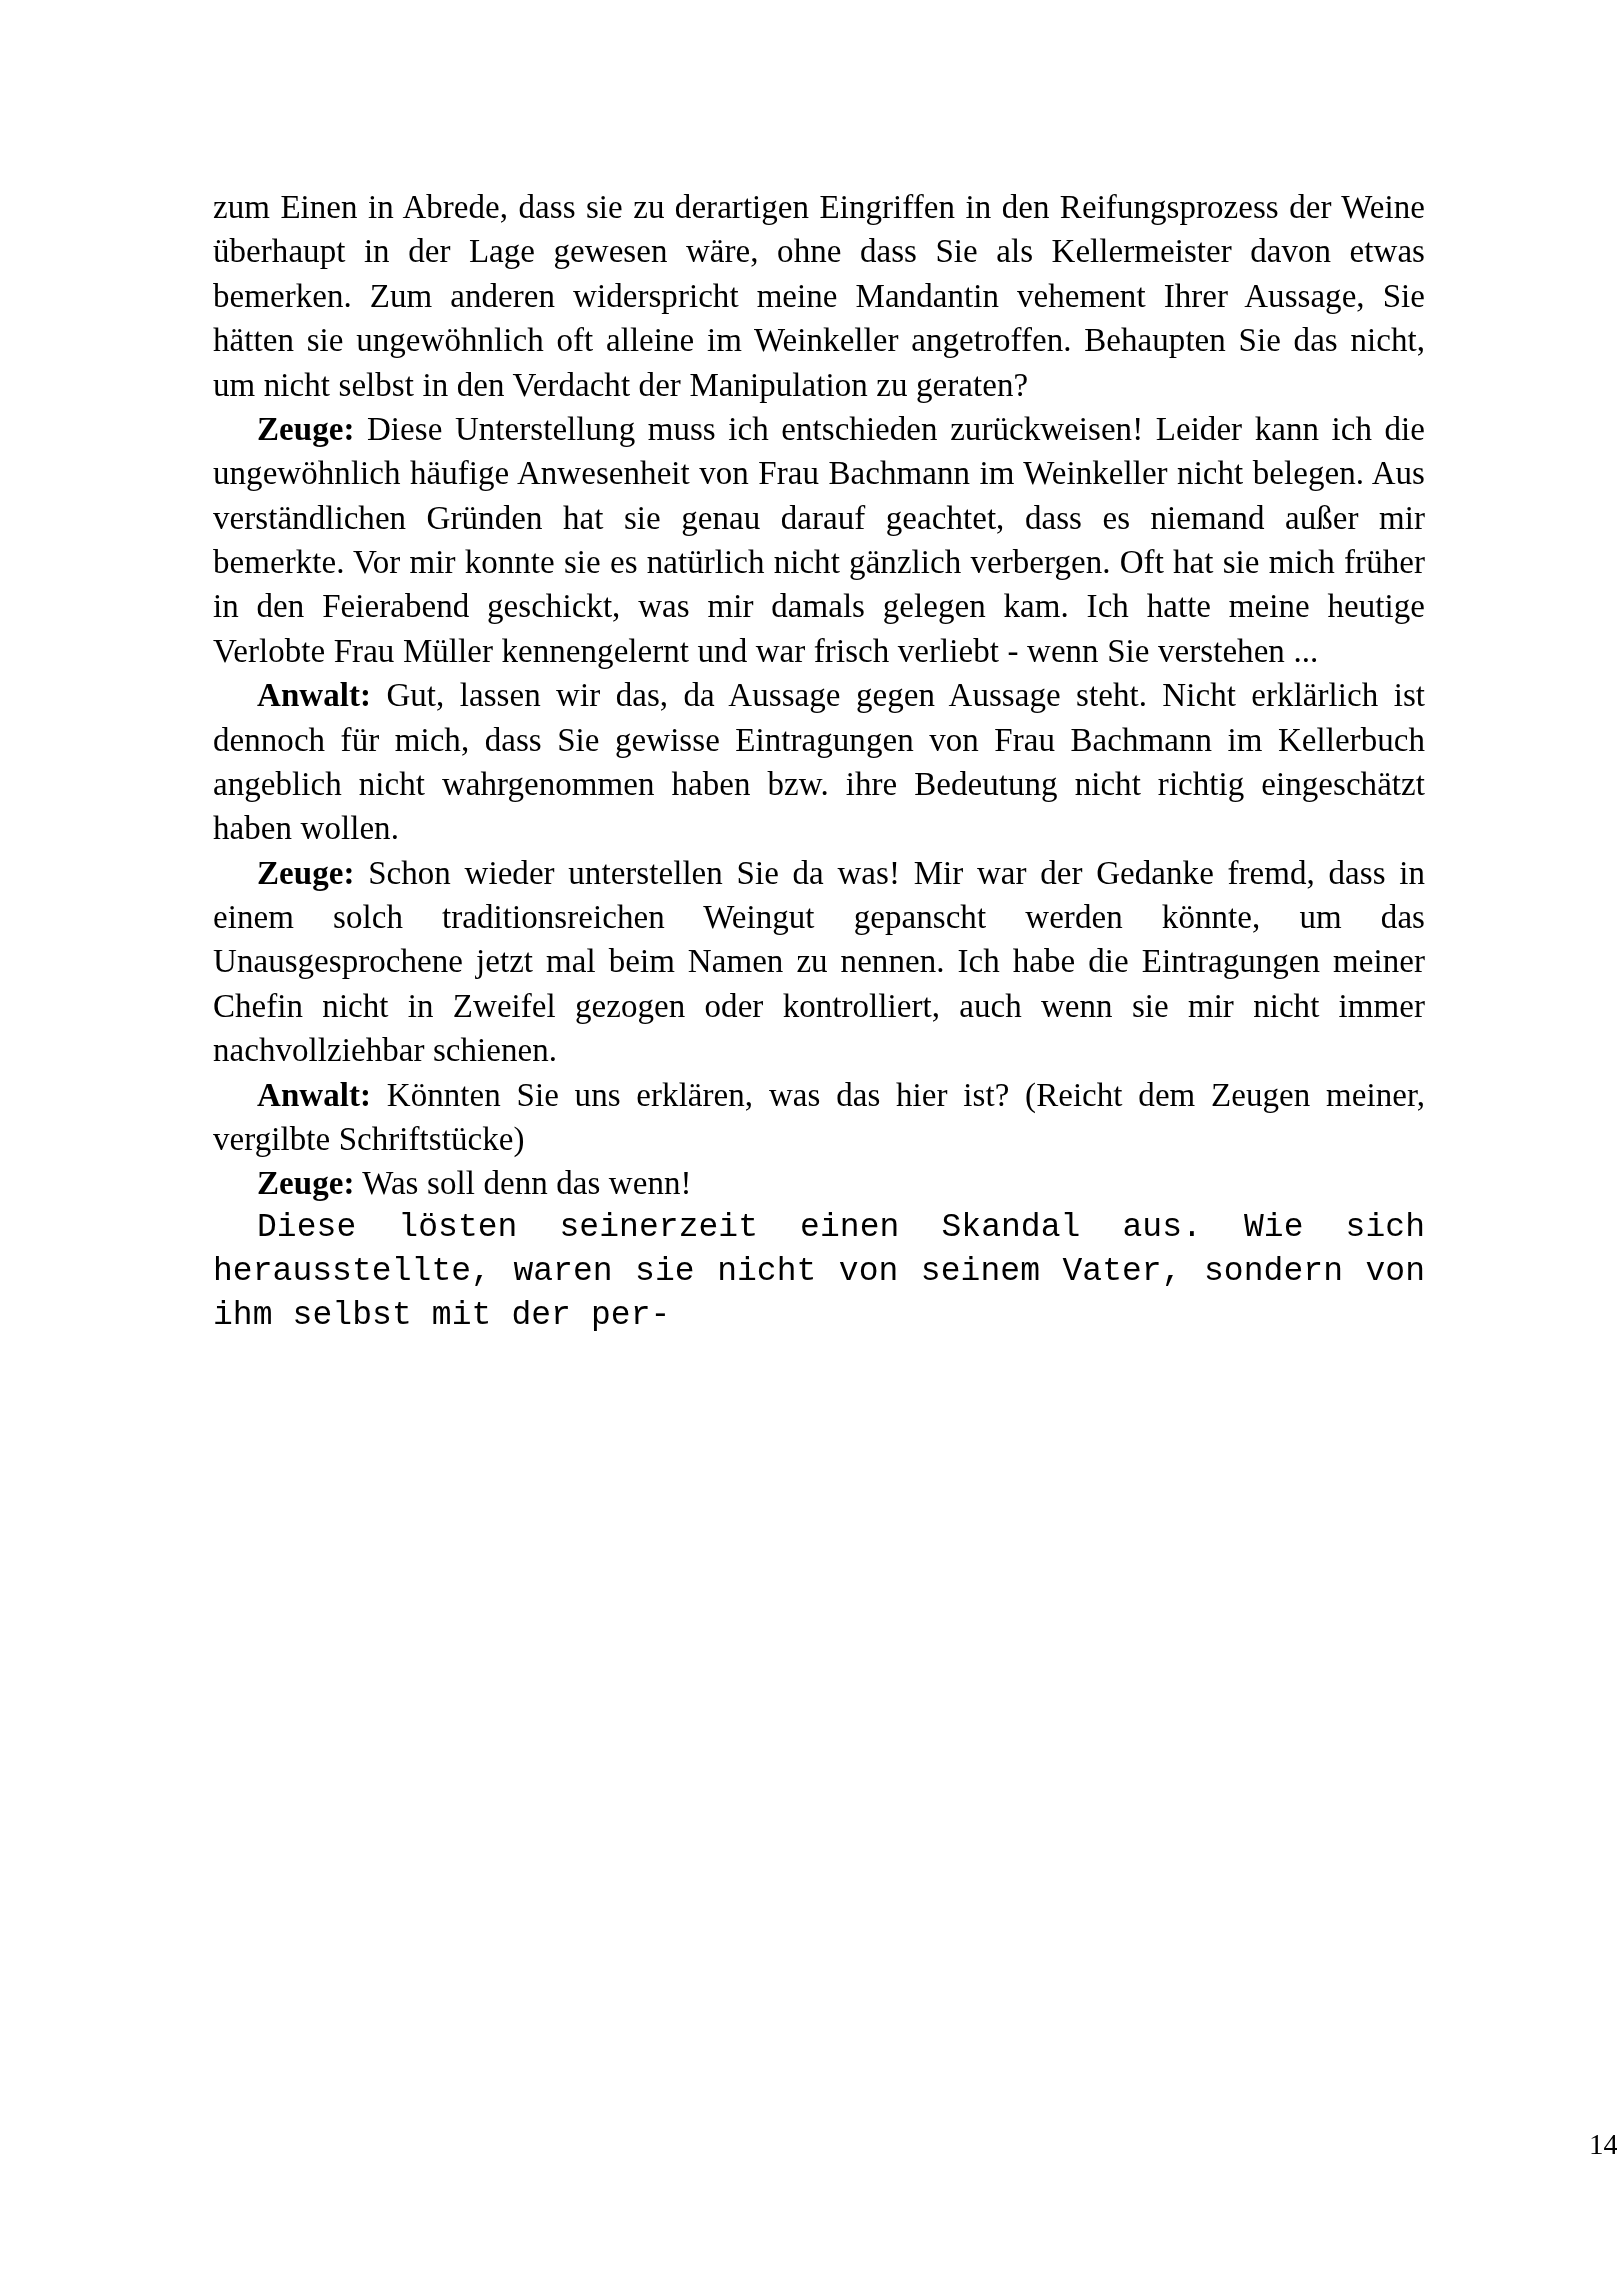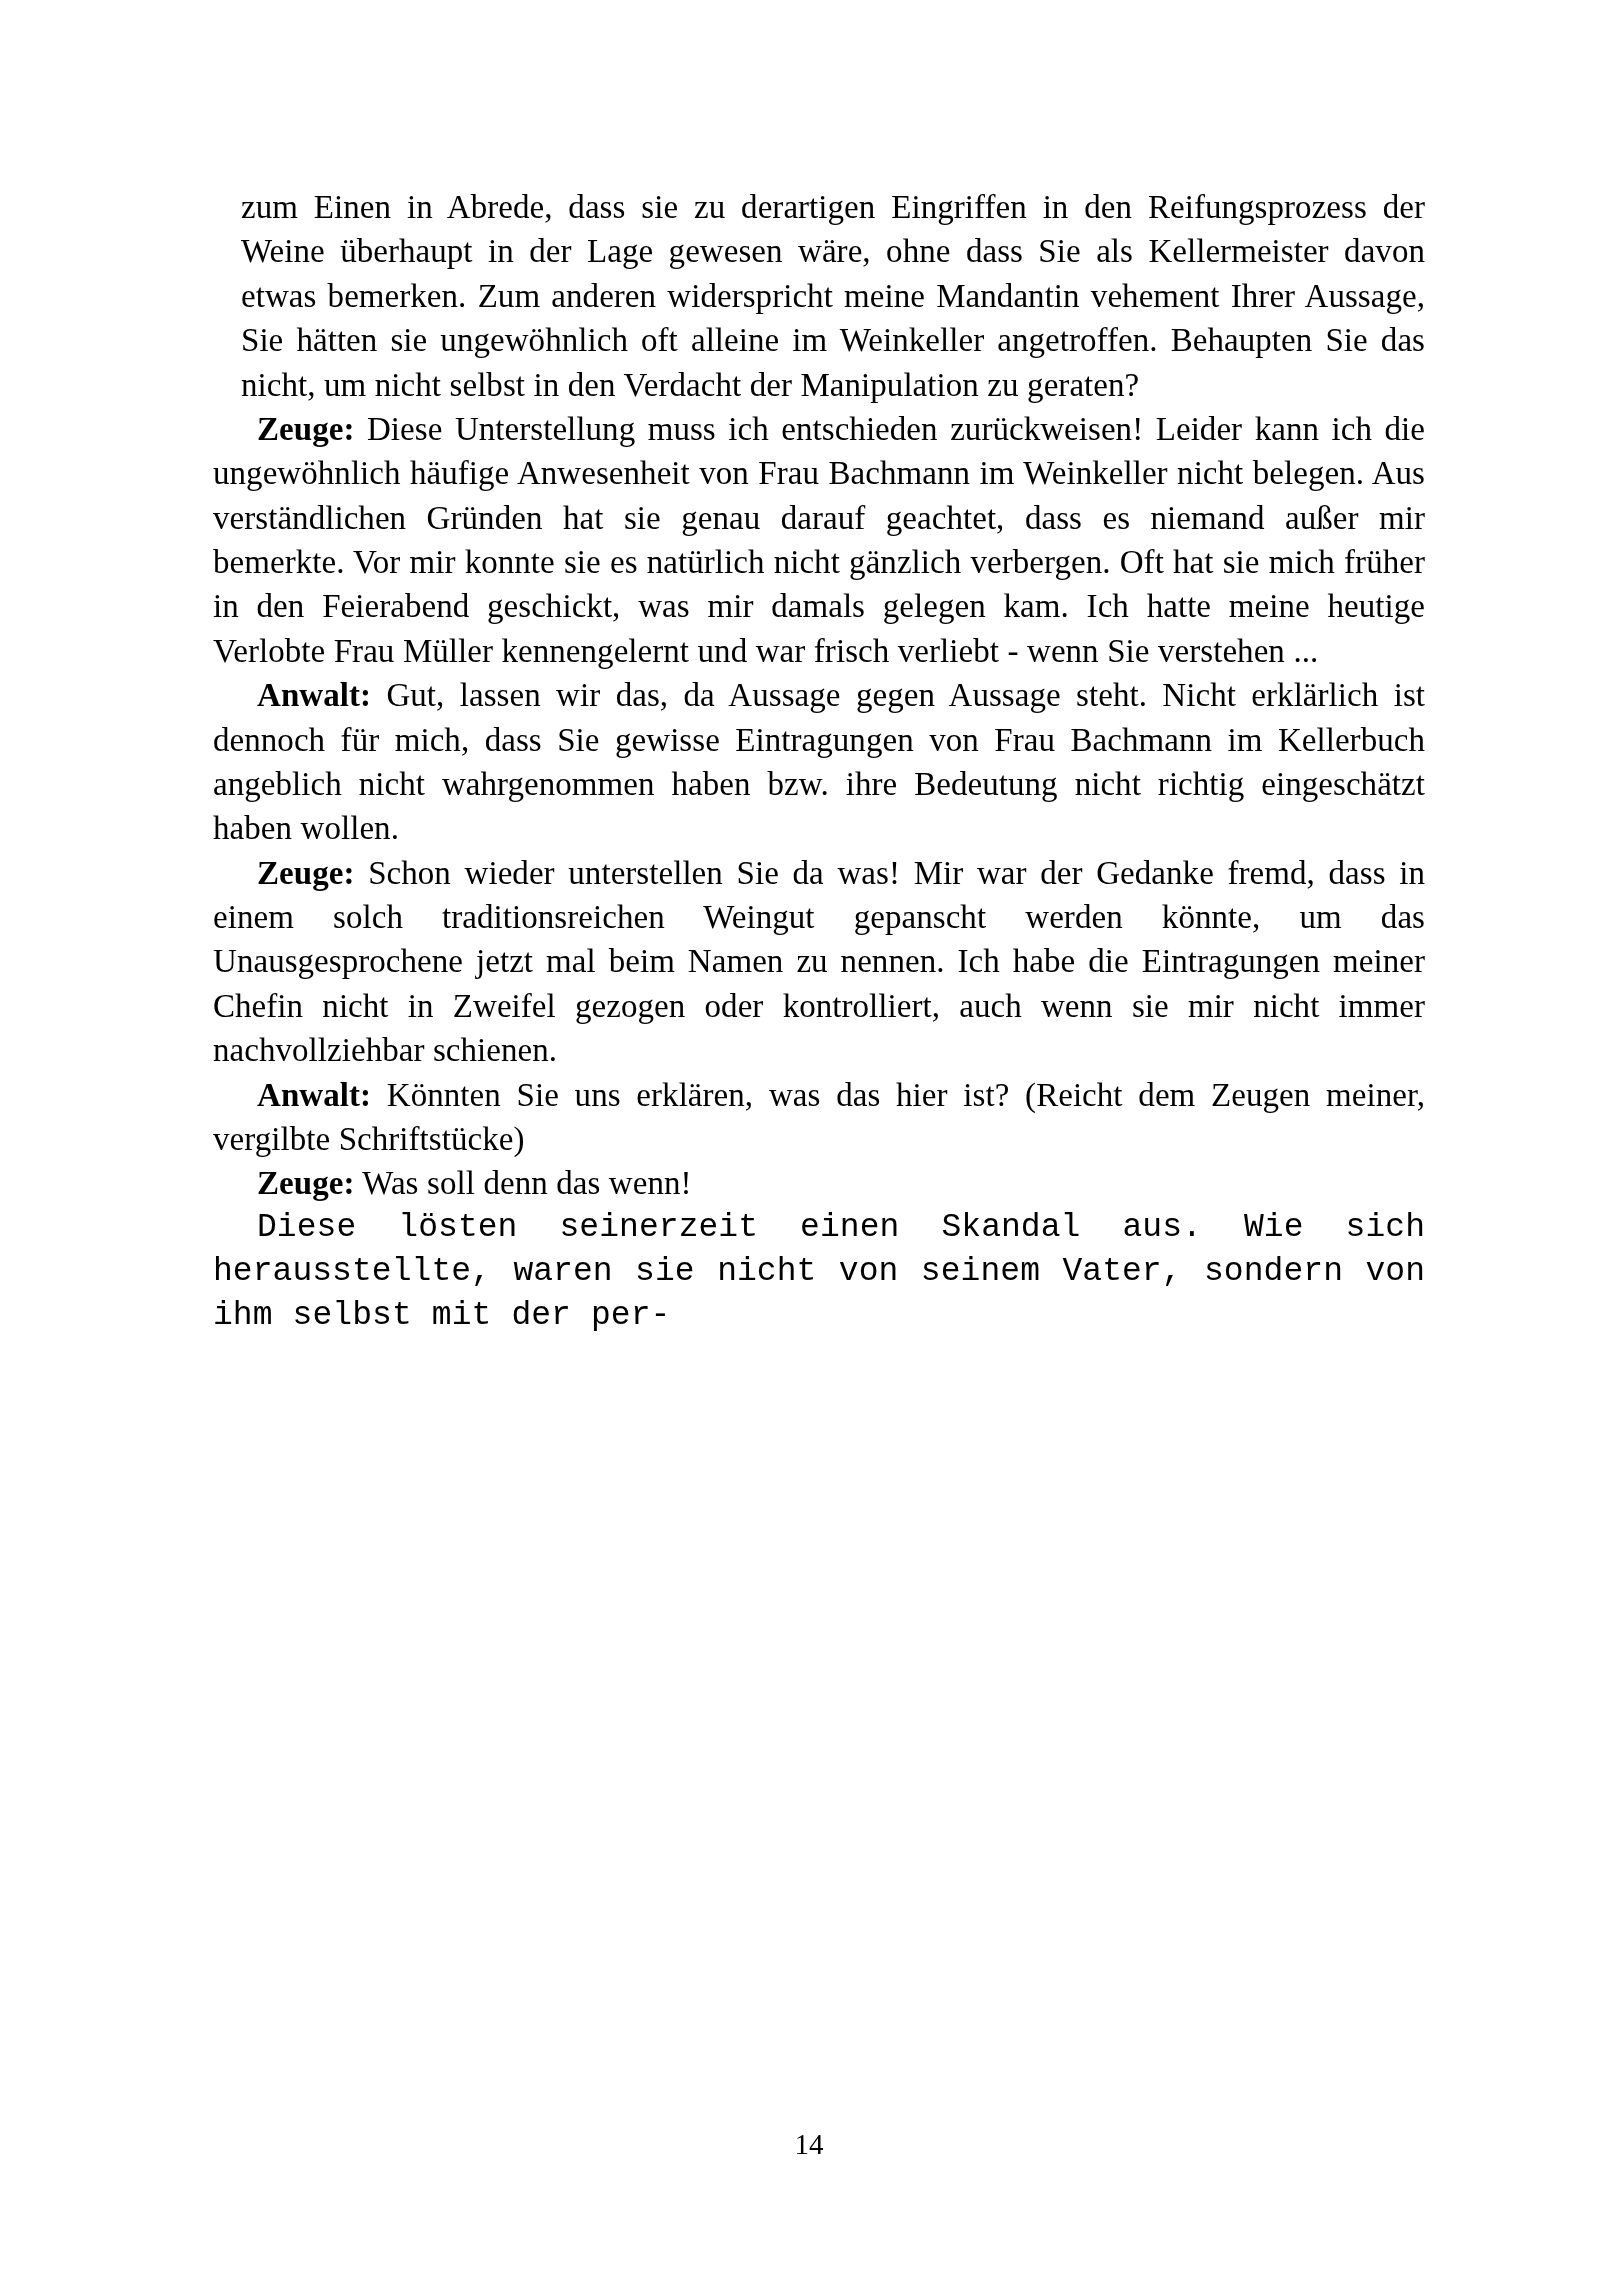--- a/index.html
+++ b/index.html
@@ -33,38 +33,37 @@
     margin: 0;
     font-size: 33px;
     line-height: 1.345;
     text-align: justify;
     text-justify: inter-word;
     letter-spacing: 0.05px;
     word-spacing: 0.2px;
   }
   p.para.first {
     text-indent: 0;
-    margin-left: 28px;
   }
   p.para.indent {
     text-indent: 44px;
   }
   p.para.last-ragged {
     text-align: justify;
     font-family: Liberation Mono, monospace;
   }
   .speaker {
     font-weight: bold;
   }
   .folio {
     position: absolute;
     left: 0;
     top: 2128px;
     width: 1618px;
-    text-align: center;
+    text-align: right;
     font-size: 29px;
     font-family: "Liberation Serif", "DejaVu Serif", serif;
     color: #000000;
   }
 </style>
 </head>
 <body>
 
 <div class="page">
 

